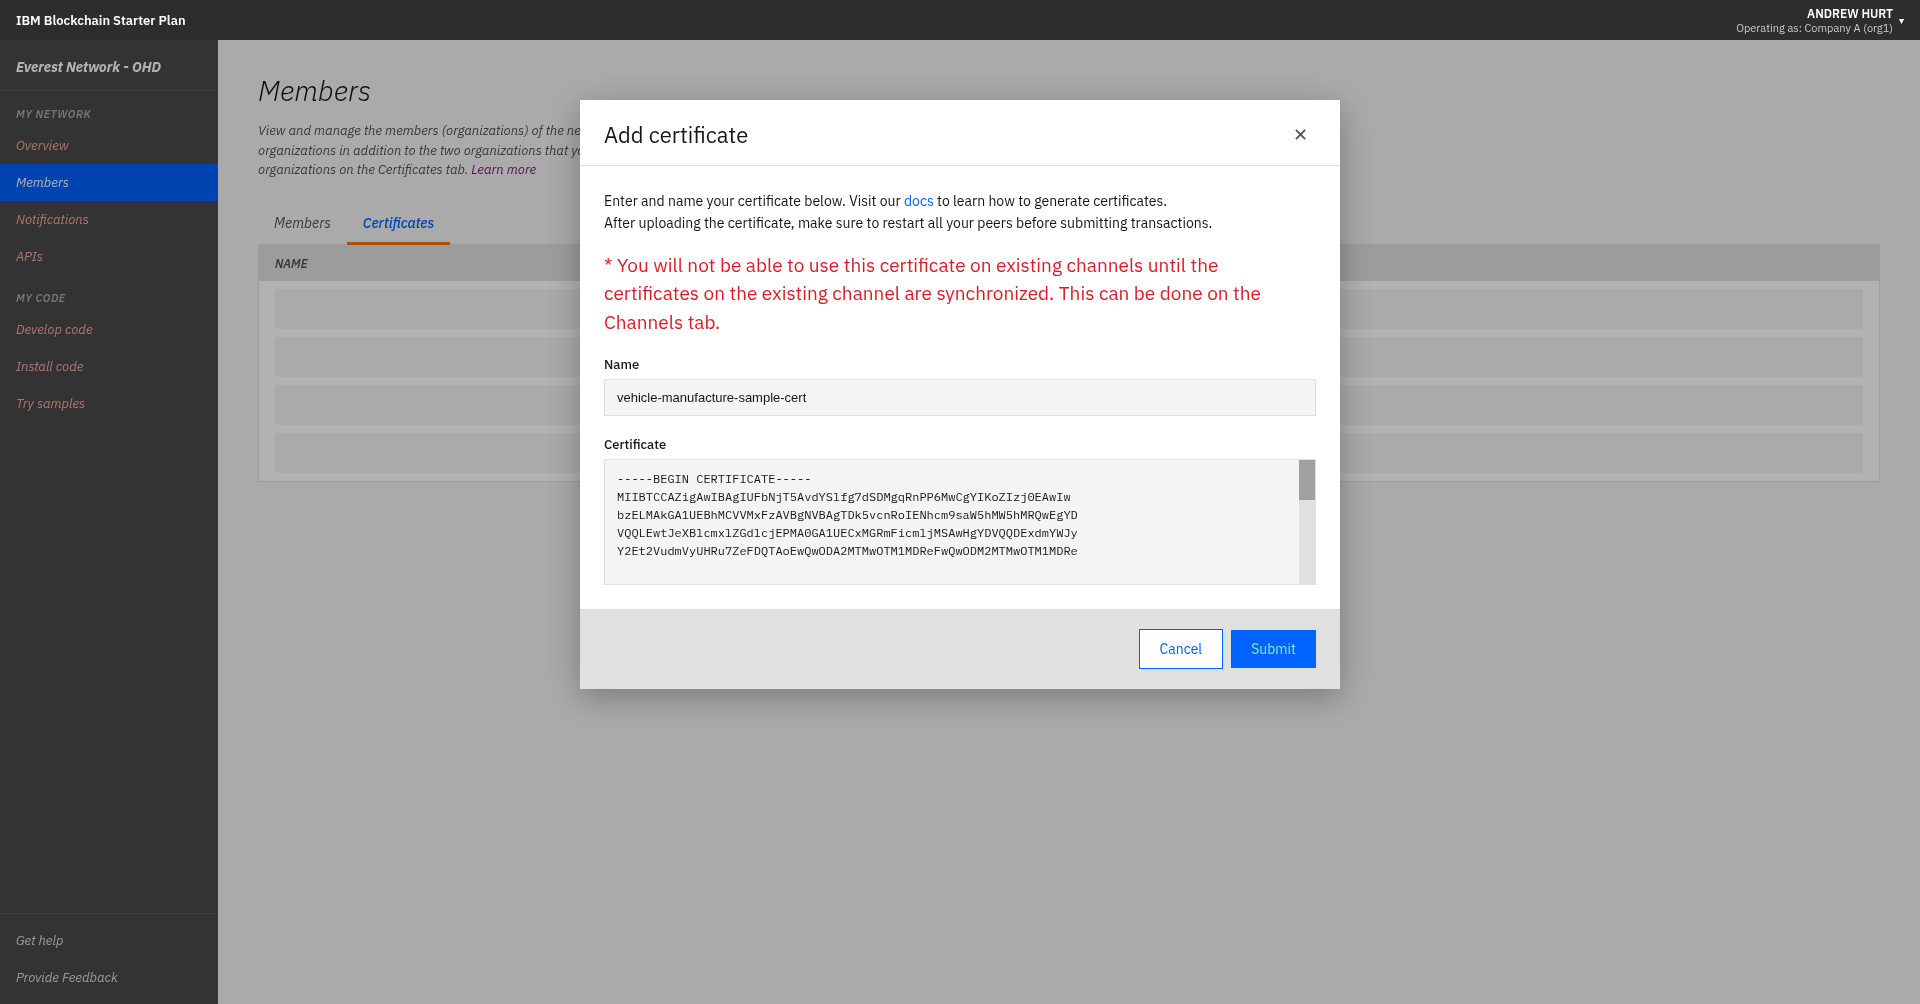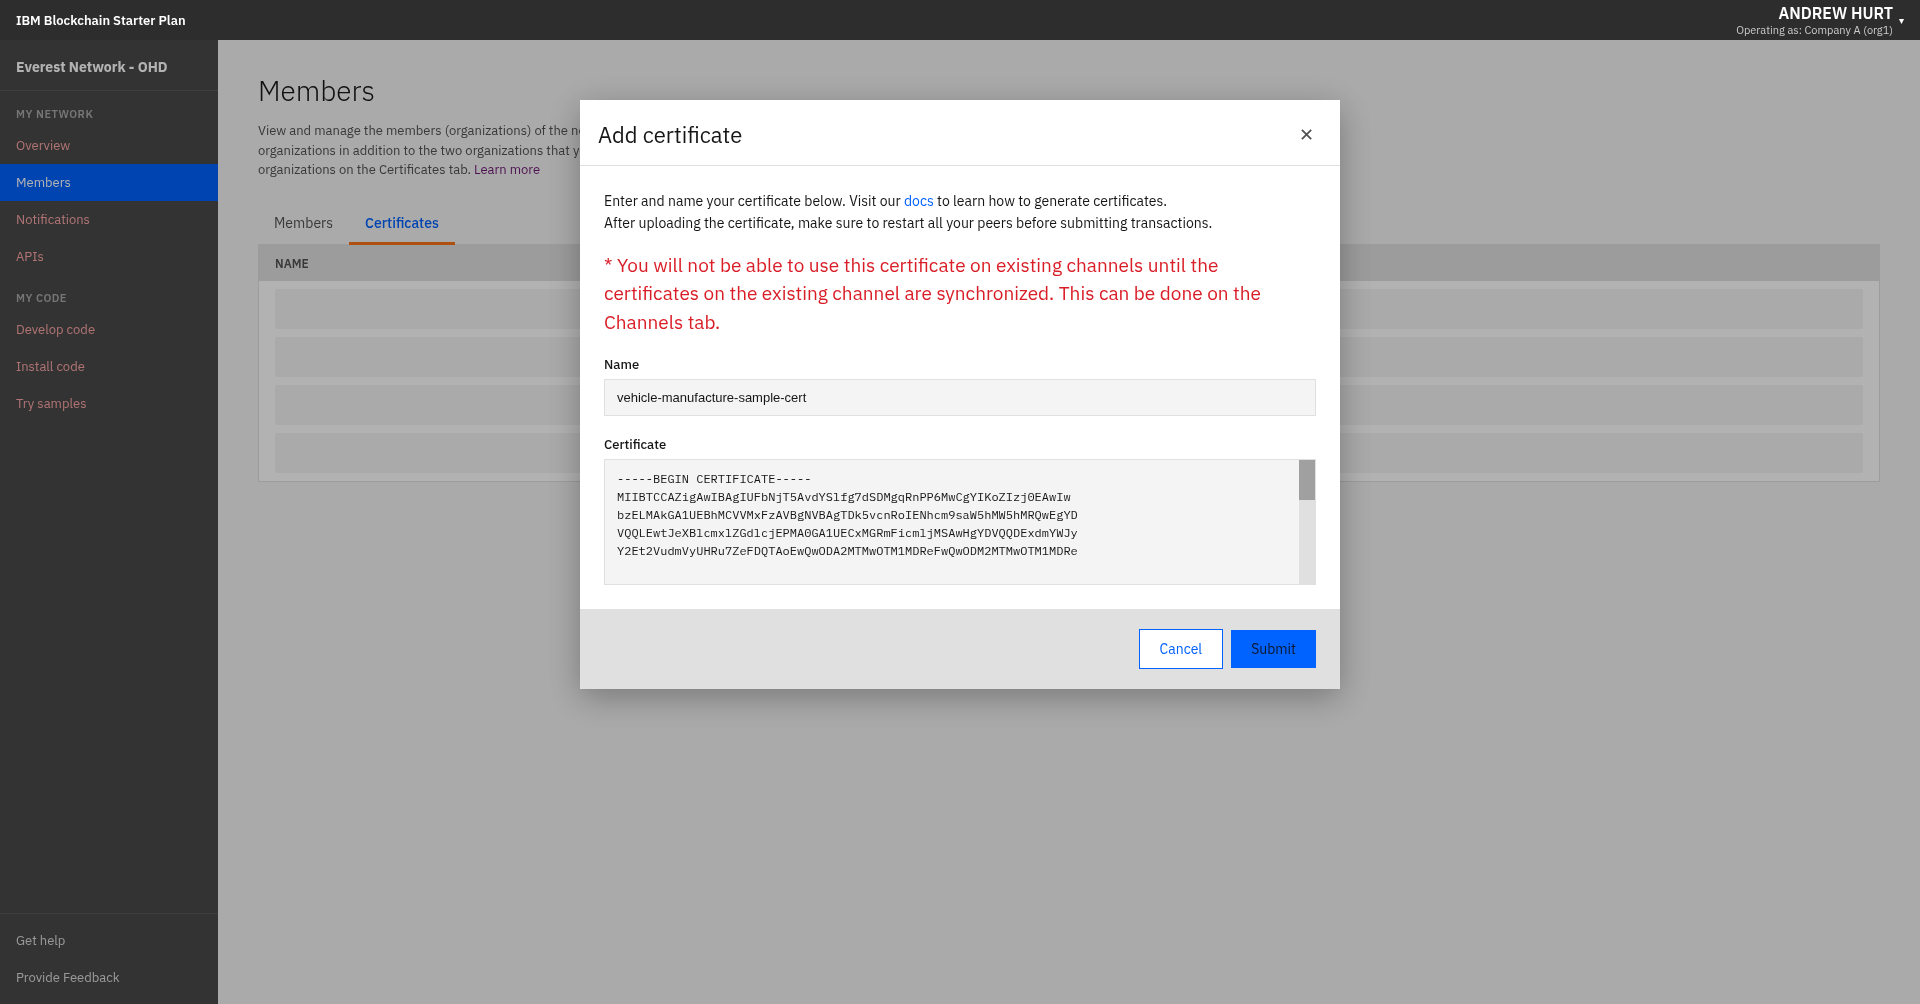--- a/index.html
+++ b/index.html
@@ -21,41 +21,42 @@
       font-size: 13px;
       font-weight: 600;
       color: #fff;
     }
     .top-header-user {
       display: flex;
       align-items: center;
       gap: 6px;
     }
     .top-header-user-name {
-      font-size: 16px;
+      font-size: 12px;
       font-weight: 600;
       color: #fff;
     }
     .top-header-user-role {
       font-size: 11px;
       color: #ccc;
     }
     .top-header-user-info {
       text-align: right;
     }
     .chevron-down {
       color: #fff;
       font-size: 10px;
     }
 
     
     .main-layout {
       display: flex;
       flex: 1;
       overflow: hidden;
+      font-style: italic;
     }
 
     
     .sidebar {
       width: 218px;
       background: #4a4a4a;
       flex-shrink: 0;
       display: flex;
       flex-direction: column;
       overflow-y: auto;
@@ -186,21 +187,21 @@
       width: 760px;
       max-height: 80vh;
       overflow-y: auto;
       box-shadow: 0 8px 32px rgba(0,0,0,0.3);
       position: relative;
     }
     .modal-header {
       display: flex;
       align-items: center;
       justify-content: space-between;
-      padding: 20px 18px 16px;
+      padding: 20px 24px 16px;
       border-bottom: 1px solid #e0e0e0;
     }
     .modal-title {
       font-size: 22px;
       font-weight: 400;
       color: #161616;
     }
     .modal-close {
       background: none;
       border: none;
@@ -296,21 +297,21 @@
       border: none;
       font-family: inherit;
     }
     .btn-secondary {
       background: #fff;
       color: #0062ff;
       border: 1px solid #0062ff;
     }
     .btn-primary {
       background: #0062ff;
-      color: #0f172a;
+      color: #86efac;
     }
   </style>
 </head>
 <body>
 
 <header class="top-header">
   <span class="top-header-brand">IBM Blockchain Starter Plan</span>
   <div class="top-header-user">
     <div class="top-header-user-info">
       <div class="top-header-user-name">ANDREW HURT</div>

